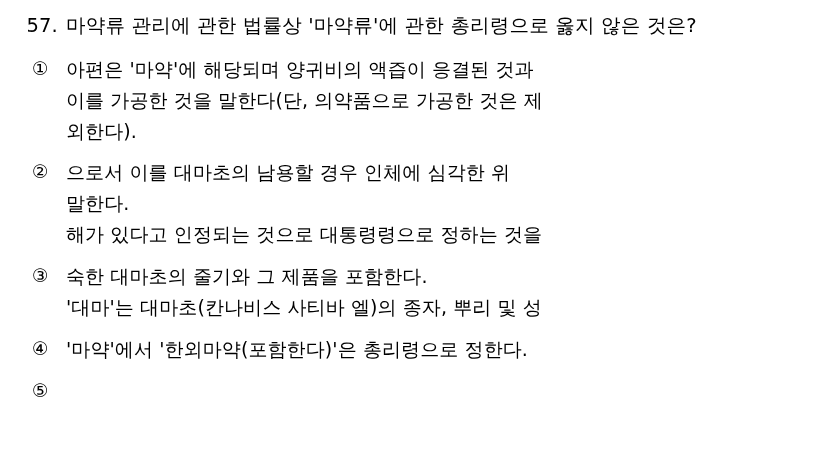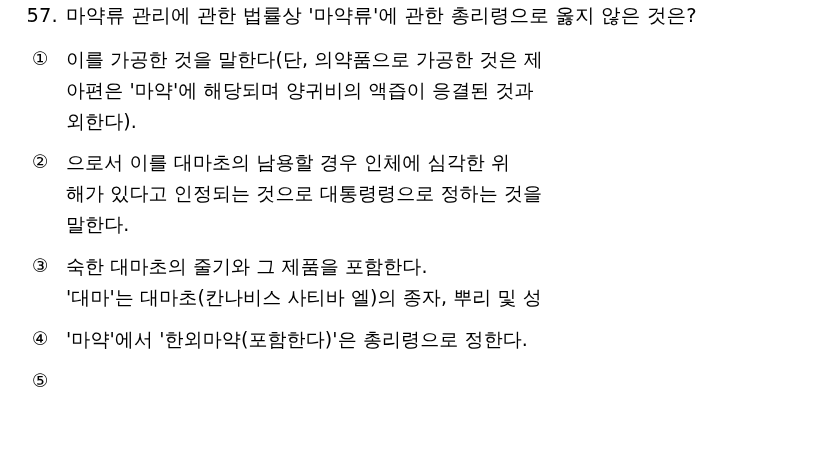--- a/index.html
+++ b/index.html
@@ -12,21 +12,21 @@
     background: #ffffff;
     font-family: "DejaVu Sans", "Liberation Sans", sans-serif;
     color: #000000;
     overflow: hidden;
   }
   .page {
     position: relative;
     width: 826px;
     height: 453px;
     box-sizing: border-box;
-    padding: 0 18px 0 18px;
+    padding: 10px 18px 0 18px;
   }
   
   .question {
     display: flex;
     align-items: flex-start;
     font-size: 19.5px;
     line-height: 1.62;
     letter-spacing: 0.2px;
   }
   .q-number {
@@ -87,32 +87,32 @@
   <div class="question">
     <div class="q-number">57.</div>
     <div class="q-text j">마약류 관리에 관한 법률상 '마약류'에 관한 총리령으로 옳지 않은 것은?</div>
   </div>
 
   <div class="choices">
 
     <div class="choice">
       <div class="choice-marker">①</div>
       <div class="choice-text">
+        <span class="justify-line spread">아편은 '마약'에 해당되며 양귀비의 액즙이 응결된 것과</span>
         <span class="justify-line spread">이를 가공한 것을 말한다(단, 의약품으로 가공한 것은 제</span>
-        <span class="justify-line spread">아편은 '마약'에 해당되며 양귀비의 액즙이 응결된 것과</span>
         <span class="justify-line">외한다).</span>
       </div>
     </div>
 
     <div class="choice">
       <div class="choice-marker">②</div>
       <div class="choice-text">
         <span class="justify-line spread">으로서 이를 대마초의 남용할 경우 인체에 심각한 위</span>
+        <span class="justify-line">말한다.</span>
         <span class="justify-line spread">해가 있다고 인정되는 것으로 대통령령으로 정하는 것을</span>
-        <span class="justify-line">말한다.</span>
       </div>
     </div>
 
     <div class="choice">
       <div class="choice-marker">③</div>
       <div class="choice-text">
         <span class="justify-line">숙한 대마초의 줄기와 그 제품을 포함한다.</span>
         <span class="justify-line spread">'대마'는 대마초(칸나비스 사티바 엘)의 종자, 뿌리 및 성</span>
       </div>
     </div>

